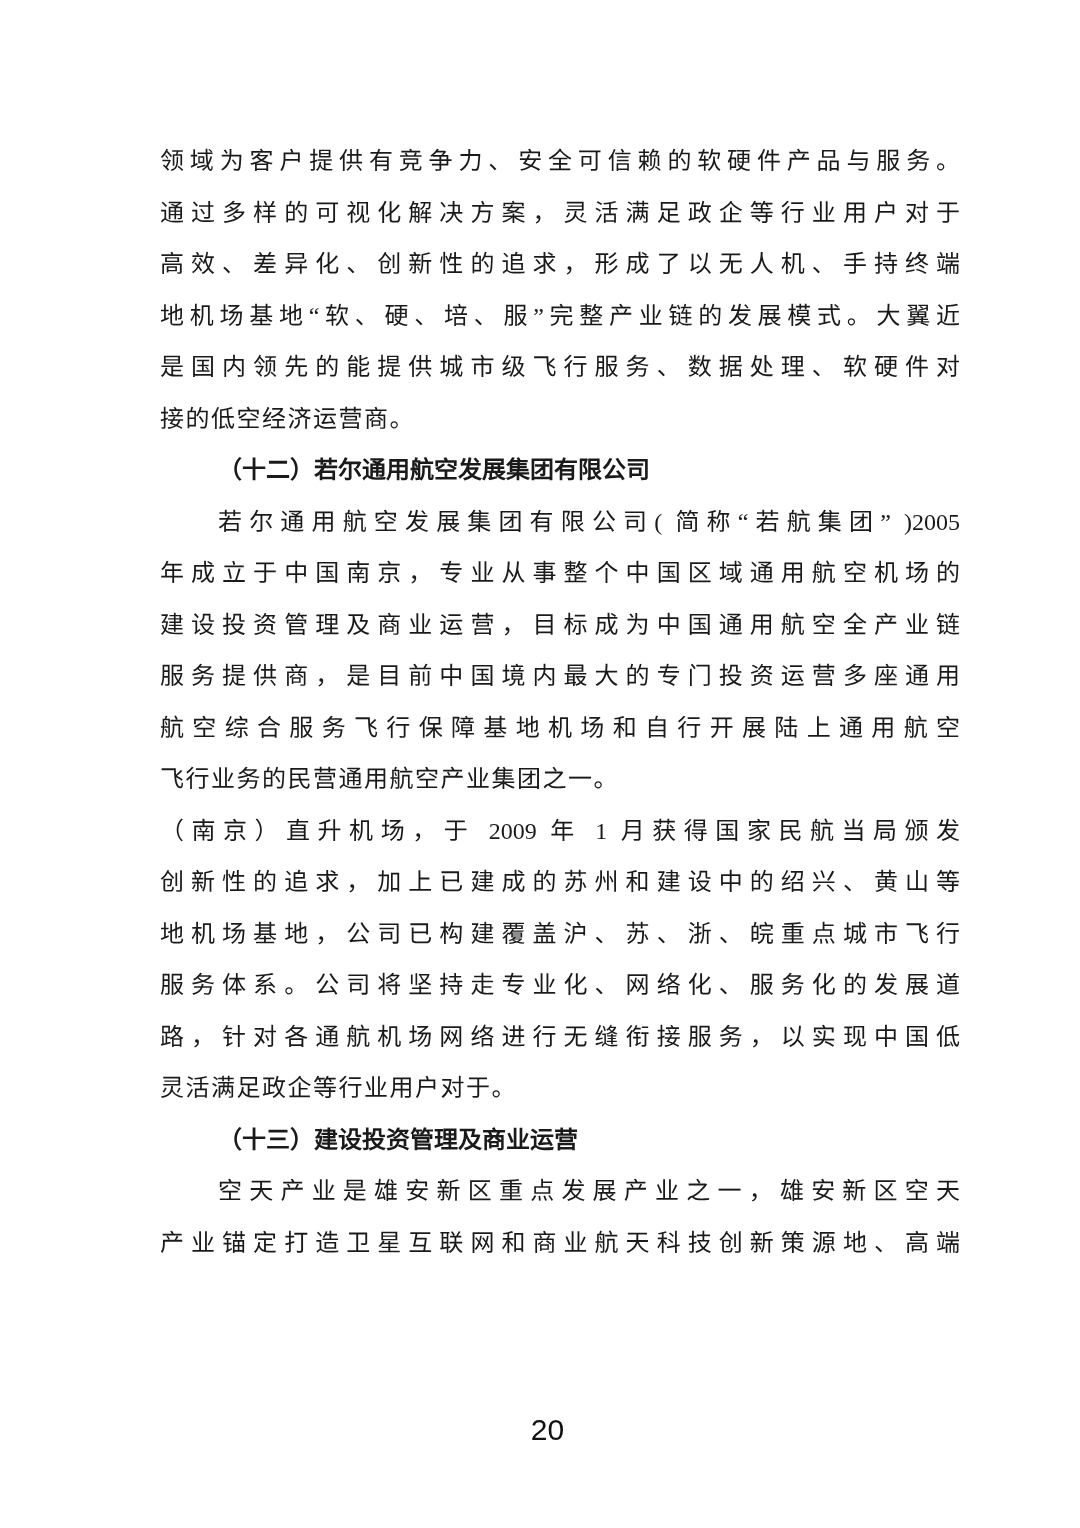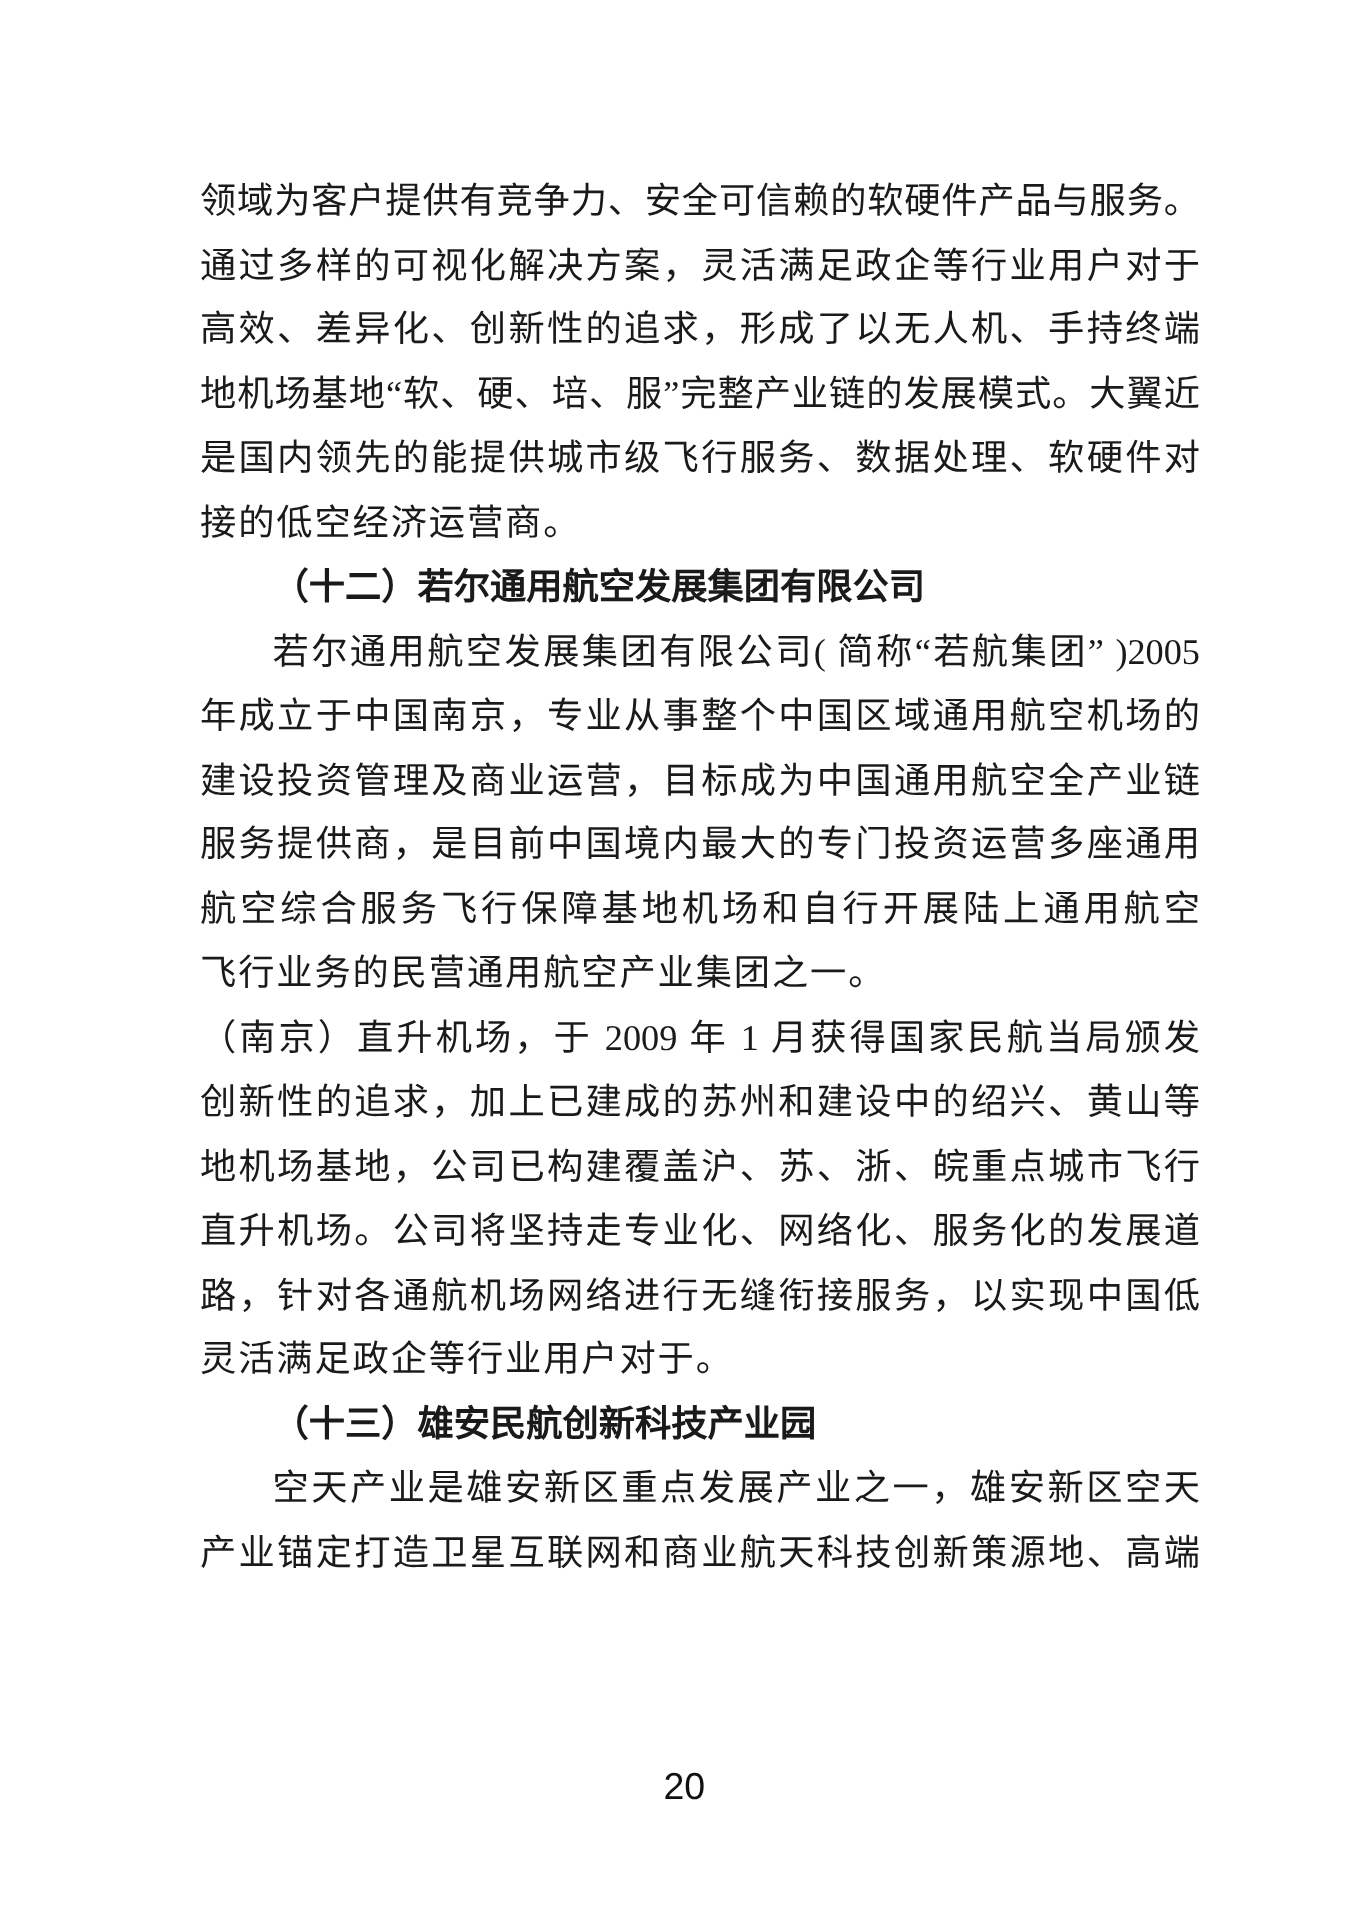--- a/index.html
+++ b/index.html
@@ -20,21 +20,21 @@
     position: absolute;
     left: 160px;
     top: 136px;
     width: 800px;
   }
   .paragraph {
     margin: 0;
     padding: 0;
   }
   .line {
-    font-size: 29px;
+    font-size: 24px;
     line-height: 51.5px;
     height: 51.5px;
     letter-spacing: 1.5px;
     text-align: left;
     white-space: nowrap;
     overflow: visible;
   }
   .line.justify {
     letter-spacing: 0;
     white-space: normal;
@@ -82,26 +82,26 @@
         <div class="line justify">年成立于中国南京，专业从事整个中国区域通用航空机场的</div>
         <div class="line justify">建设投资管理及商业运营，目标成为中国通用航空全产业链</div>
         <div class="line justify">服务提供商，是目前中国境内最大的专门投资运营多座通用</div>
         <div class="line justify">航空综合服务飞行保障基地机场和自行开展陆上通用航空</div>
         <div class="line">飞行业务的民营通用航空产业集团之一。</div>
       </div>
       <div class="paragraph body">
         <div class="line justify">（南京）直升机场，于 2009 年 1 月获得国家民航当局颁发</div>
         <div class="line justify">创新性的追求，加上已建成的苏州和建设中的绍兴、黄山等</div>
         <div class="line justify">地机场基地，公司已构建覆盖沪、苏、浙、皖重点城市飞行</div>
-        <div class="line justify">直升机场。公司将坚持走专业化、网络化、服务化的发展道</div>
+        <div class="line justify">服务体系。公司将坚持走专业化、网络化、服务化的发展道</div>
         <div class="line justify">路，针对各通航机场网络进行无缝衔接服务，以实现中国低</div>
         <div class="line">灵活满足政企等行业用户对于。</div>
       </div>
       <div class="paragraph heading">
-        <div class="line indent">（十三）雄安民航创新科技产业园</div>
+        <div class="line indent">（十三）建设投资管理及商业运营</div>
       </div>
       <div class="paragraph body">
         <div class="line justify indent">空天产业是雄安新区重点发展产业之一，雄安新区空天</div>
         <div class="line justify">产业锚定打造卫星互联网和商业航天科技创新策源地、高端</div>
       </div>
     </main>
   <footer class="page-footer">
     <span>20</span>
   </footer>
 </div>

